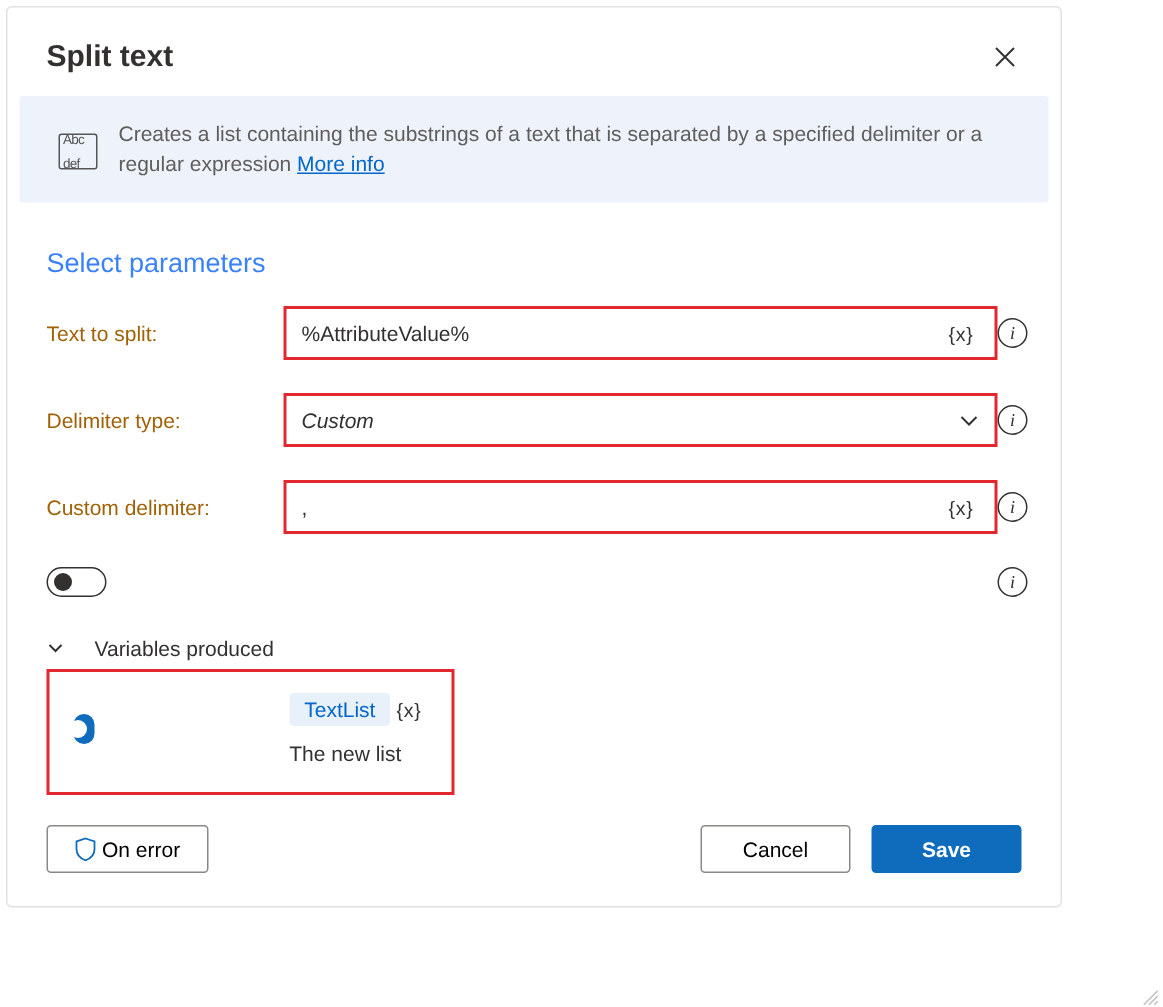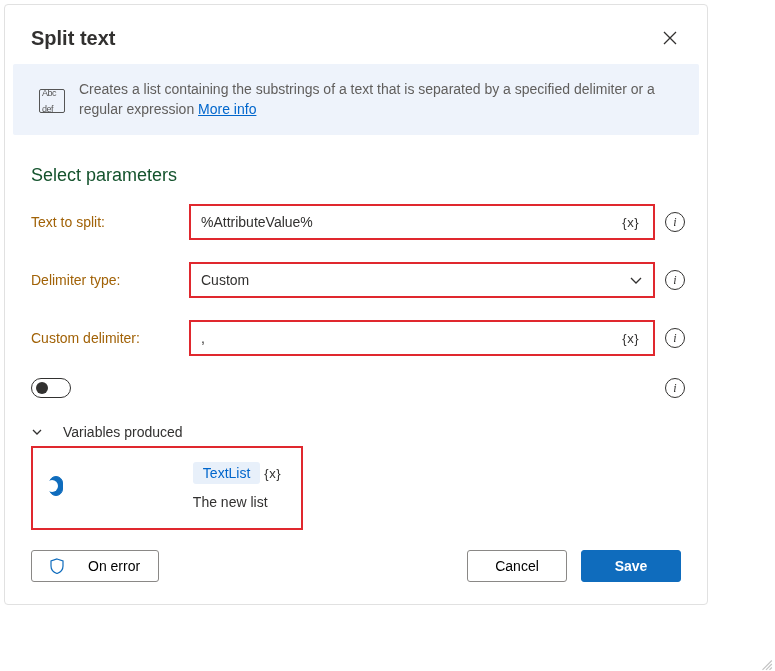--- a/index.html
+++ b/index.html
@@ -84,49 +84,50 @@
     color: #0066cc;
     text-decoration: underline;
   }
   .content {
     padding: 18px 22px 10px 26px;
   }
   h2 {
     font-size: 18px;
     font-weight: 400;
     margin: 4px 0 18px 0;
-    color: #14532d;
+    color: #3b82f6;
   }
   .param-row {
     display: flex;
     align-items: center;
     margin-bottom: 22px;
   }
   .param-label {
     width: 158px;
     flex-shrink: 0;
     color: #a16207;
   }
   .field-wrap {
     flex: 1;
     display: flex;
     align-items: center;
-    gap: 10px;
+    gap: 0;
   }
   .field {
     flex: 1;
     display: flex;
     align-items: center;
     padding: 8px 10px;
     border: 2.5px solid #e0282e;
     height: 36px;
     background: #fff;
   }
   .field.select {
     justify-content: space-between;
+    font-style: italic;
   }
   .field-text {
     flex: 1;
   }
   .var-token {
     color: #323130;
     font-size: 13px;
     letter-spacing: 0.5px;
     margin-right: 4px;
   }
@@ -220,21 +221,21 @@
   .btn {
     height: 32px;
     padding: 0 18px;
     border: 1px solid #8a8886;
     border-radius: 3px;
     background: #fff;
     font-size: 14px;
     cursor: pointer;
     display: inline-flex;
     align-items: center;
-    gap: 24px;
+    gap: 4px;
     font-family: inherit;
   }
   .btn.primary {
     background: #0f6cbd;
     border-color: #0f6cbd;
     color: #fff;
     font-weight: 600;
   }
   .footer-right { display: flex; gap: 14px; }
   .shield {

